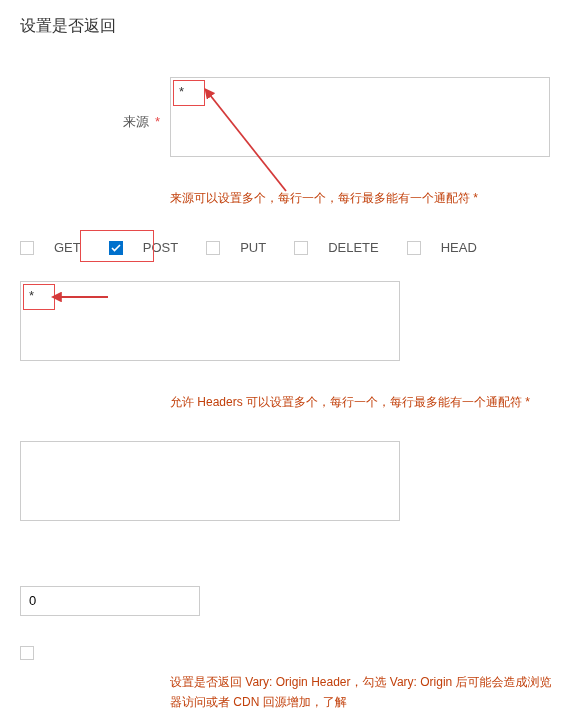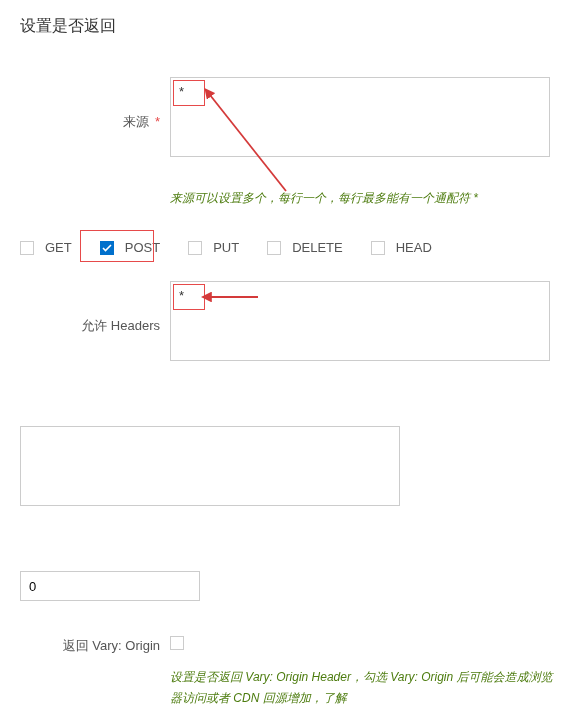--- a/index.html
+++ b/index.html
@@ -58,36 +58,35 @@
       padding: 4px 8px;
       font-size: 13px;
       box-sizing: border-box;
     }
     .help-row {
       display: flex;
       margin-top: 28px;
       margin-bottom: 28px;
     }
     .help-text {
-      color: #4d7c0f;
+      color: #c2410c;
       font-size: 12px;
       line-height: 1.7;
       width: 390px;
-      font-style: italic;
     }
     .methods {
       display: flex;
       gap: 28px;
       align-items: center;
       padding-top: 4px;
     }
     .cb-wrap {
       display: flex;
       align-items: center;
-      gap: 11px;
+      gap: 20px;
       cursor: pointer;
     }
     .cb {
       width: 14px;
       height: 14px;
       border: 1px solid #ccc;
       box-sizing: border-box;
       display: flex;
       align-items: center;
       justify-content: center;
@@ -170,39 +169,37 @@
         <span class="cb-label">HEAD</span>
       </div>
     </div>
     <div class="highlight-box hb-post"></div>
   </div>
 </div>
 
 <div style="height:18px;"></div>
 
 <div class="form-row">
-  <div class="label-col">
-    <span>允许 Headers</span>
-  </div>
   <div class="field-col">
     <textarea class="ta-headers" style="">*</textarea>
     <div class="highlight-box hb-headers"></div>
     <svg class="arrow-svg" style="top:8px;left:36px;" width="60" height="20">
       <defs>
           <marker id="ah2" markerWidth="6" markerHeight="6" refX="1" refY="3" orient="auto">
             <path d="M0,0 L6,3 L0,6 Z" fill="#d43a3a"></path>
           </marker>
         </defs>
       <line x1="52" y1="8" x2="4" y2="8" stroke="#d43a3a" stroke-width="1.8" marker-end="url(#ah2)"></line>
     </svg>
   </div>
 </div>
 
 <div class="help-row">
   <div class="label-col"></div>
+  <div class="help-text">允许 Headers 可以设置多个，每行一个，每行最多能有一个通配符 *</div>
 </div>
 
 <div class="form-row">
   <div class="field-col">
     <textarea class="ta-expose" style=""></textarea>
   </div>
 </div>
 
 <div class="help-row">
   <div class="label-col"></div>
@@ -210,23 +207,20 @@
 
 <div class="form-row">
   <div class="field-col">
     <input class="input-cache" value="0" style="">
   </div>
 </div>
 
 <div style="height:22px;"></div>
 
 <div class="form-row">
-  <div class="label-col">
-    <span>返回 Vary: Origin</span>
-  </div>
   <div class="field-col">
     <div class="cb-wrap">
       <div class="cb"></div>
     </div>
   </div>
 </div>
 
 <div class="help-row" style="margin-top:12px;">
   <div class="label-col"></div>
   <div class="help-text">

